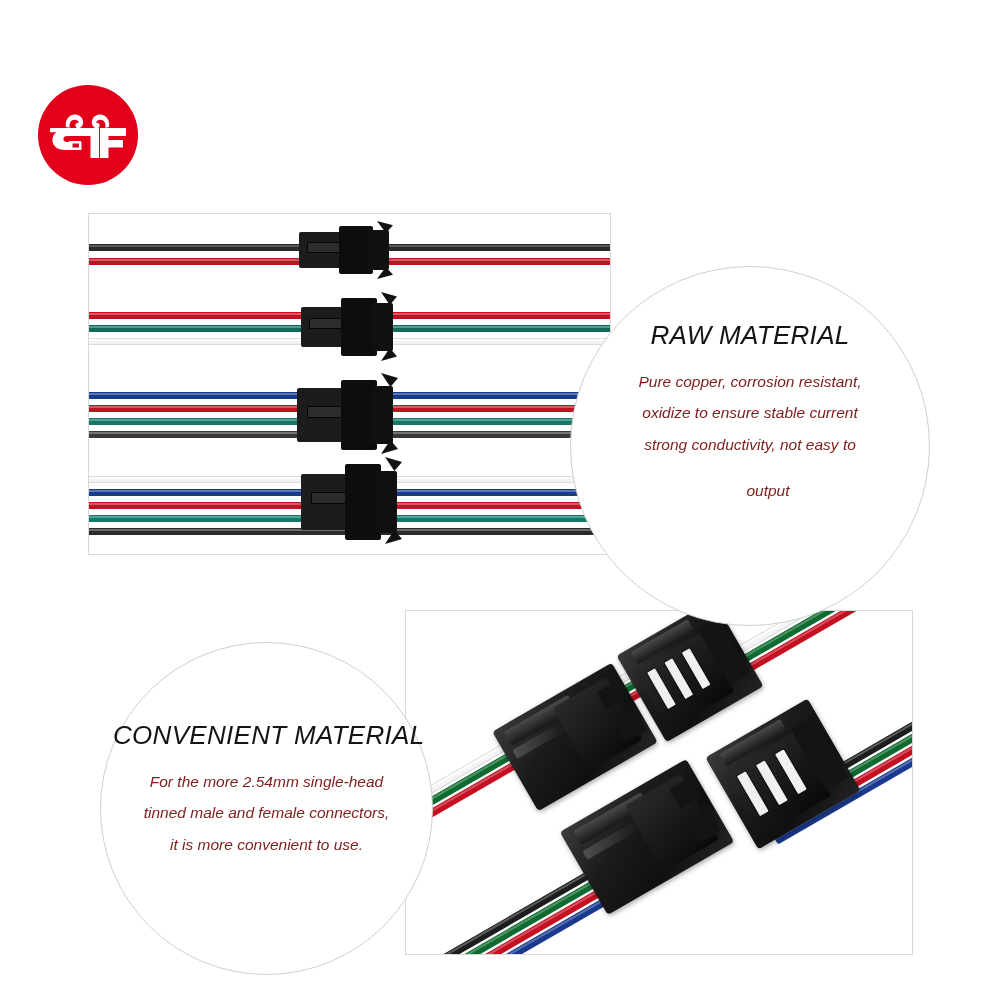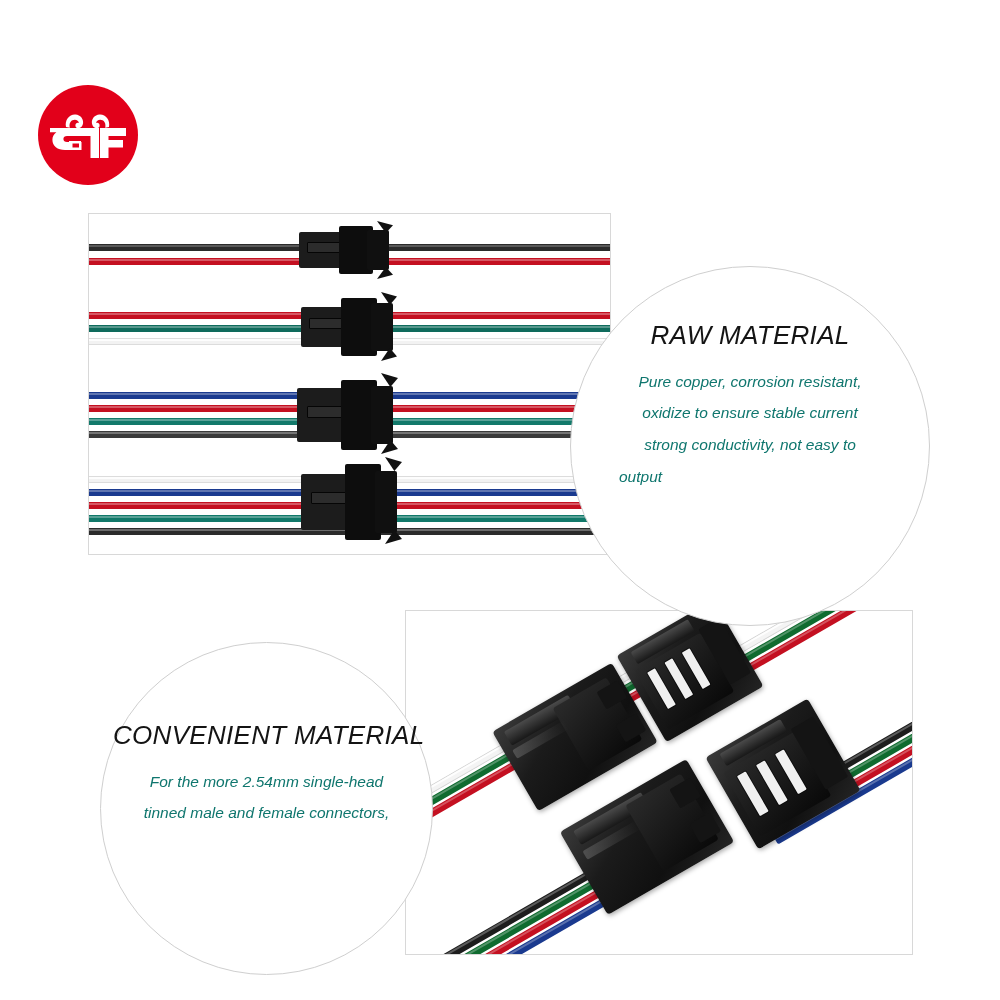--- a/index.html
+++ b/index.html
@@ -217,21 +217,21 @@
     font-weight: normal;
     letter-spacing: 0.3px;
     color: #141414;
     margin: 0 0 16px 0;
     line-height: 1.1;
     white-space: nowrap;
   }
   .callout-body {
     font-size: 15.5px;
     line-height: 2.05;
-    color: #0f766e;
+    color: #7f1d1d;
     margin: 0;
     padding: 0;
   }
   .callout-body .ln { display: block; }
 </style>
 </head>
 <body>
 
 <div class="brand">
   <div class="brand-logo">
@@ -376,26 +376,27 @@
   </div>
 </div>
 
 <div class="callout" id="callout-raw">
   <div class="callout-inner">
     <div class="callout-title">RAW MATERIAL</div>
     <div class="callout-body">
       <span class="ln">Pure copper, corrosion resistant,</span>
       <span class="ln">oxidize to ensure stable current</span>
       <span class="ln">strong conductivity, not easy to</span>
-      <span class="ln" style="text-align:left;padding-left:36px;">output</span>
+      <span class="ln" style="text-align:center;padding-left:36px;margin-top:14px;">output</span>
     </div>
   </div>
 </div>
 
 <div class="callout" id="callout-weld">
   <div class="callout-inner">
     <div class="callout-title">CONVENIENT MATERIAL</div>
     <div class="callout-body">
       <span class="ln">For the more 2.54mm single-head</span>
       <span class="ln">tinned male and female connectors,</span>
+      <span class="ln">it is more convenient to use.</span>
     </div>
   </div>
 </div>
 
 </body></html>

